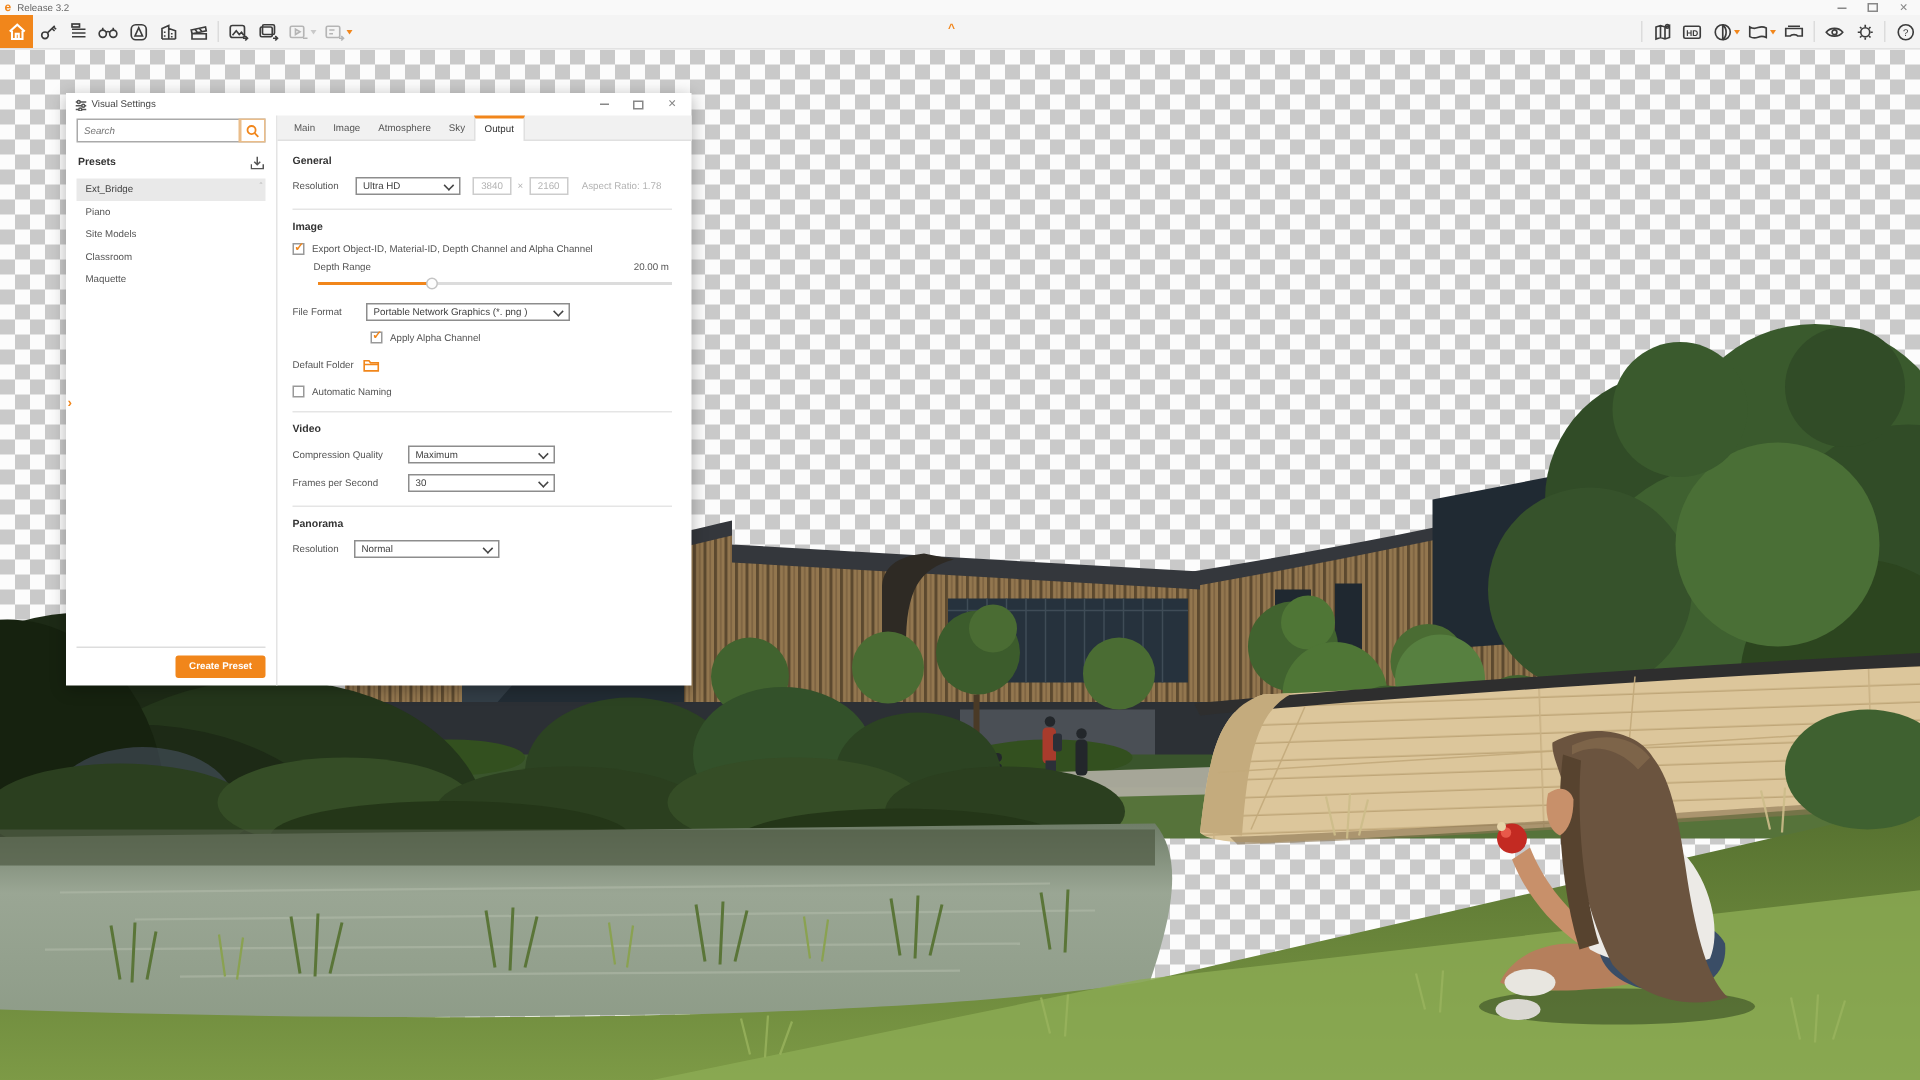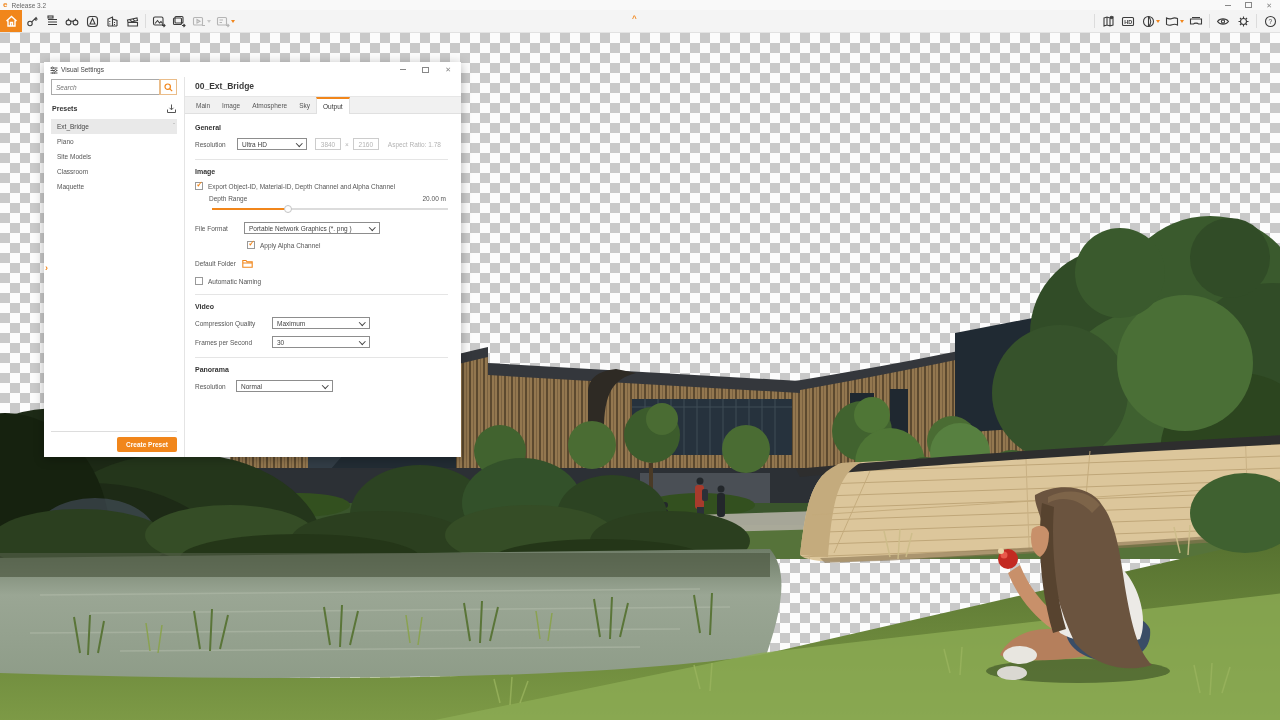--- a/index.html
+++ b/index.html
@@ -493,21 +493,20 @@
           <li>Classroom</li>
           <li>Maquette</li>
           <span class="list-caret">ˆ</span>
         </ul>
         <div class="lp-footer">
           <button class="create-btn">Create Preset</button>
         </div>
       </div>
 
       <div class="right-panel">
-        <div class="panel-title">00_Ext_Bridge</div>
         <div class="tabs">
           <span class="tab">Main</span>
           <span class="tab">Image</span>
           <span class="tab">Atmosphere</span>
           <span class="tab">Sky</span>
           <span class="tab active">Output</span>
         </div>
         <div class="content">
 
           <div class="sec-h">General</div>

